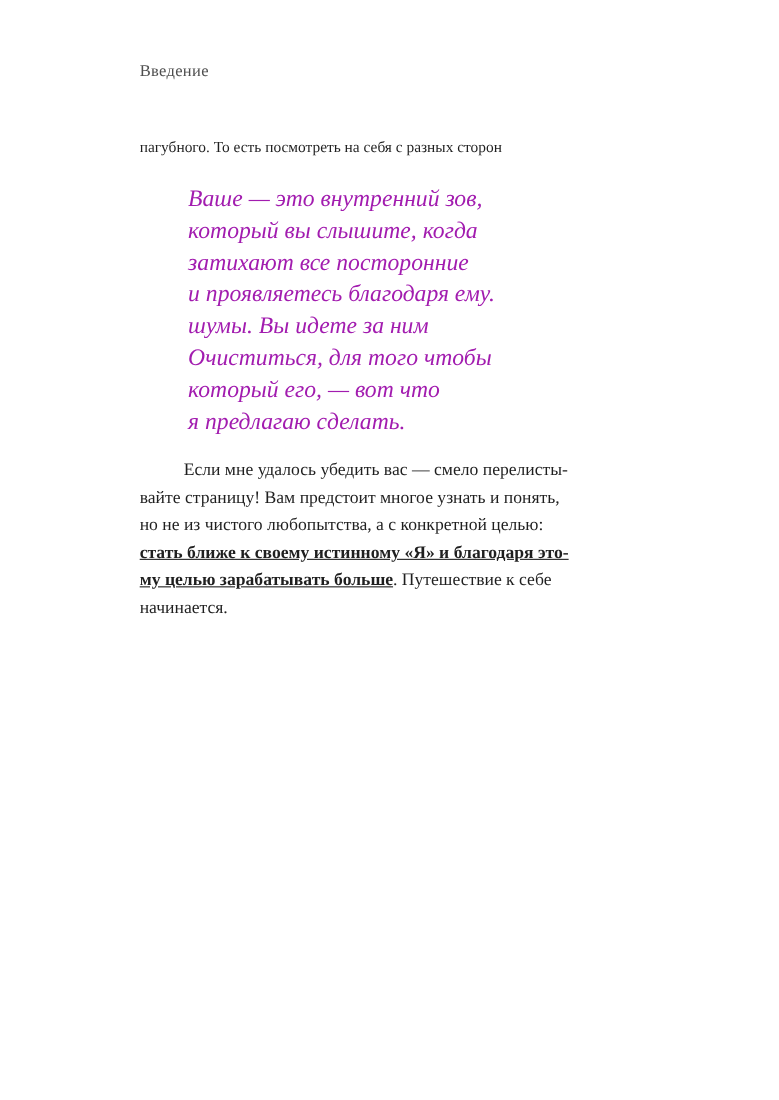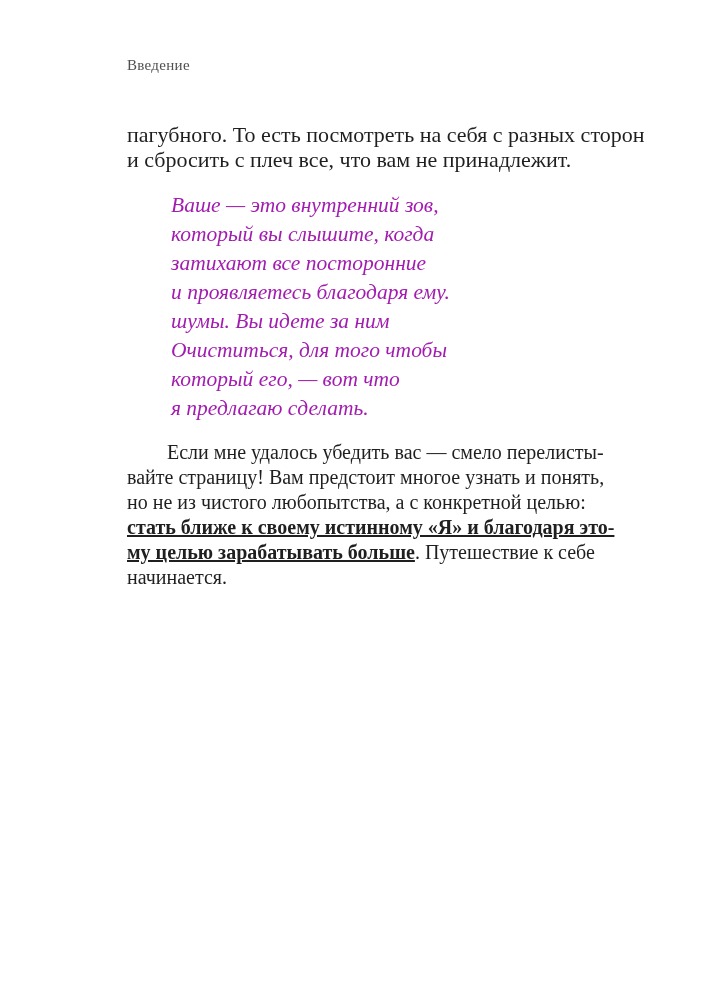--- a/index.html
+++ b/index.html
@@ -27,38 +27,38 @@
   .content {
     position: absolute;
     left: 127px;
     top: 122px;
     width: 474px;
   }
   .line {
     white-space: nowrap;
   }
   .para .line {
-    font-size: 22px;
+    font-size: 14px;
     line-height: 25px;
   }
   .quote {
     margin-top: 19px;
     margin-left: 44px;
   }
   .quote .line {
     font-style: italic;
     font-size: 21.5px;
     line-height: 29px;
     color: #a21caf;
   }
   .closing {
     margin-top: 17px;
   }
   .closing .line {
-    font-size: 20px;
+    font-size: 16px;
     line-height: 25px;
   }
   .closing .line.indented {
     padding-left: 40px;
   }
   .bold {
     font-weight: 700;
     text-decoration: underline;
   }
 </style>
@@ -66,21 +66,20 @@
 <body>
 
 <div class="page">
 
   <div class="running-header">Введение</div>
 
   <div class="content">
 
     <div class="para">
       <div class="line">пагубного. То есть посмотреть на себя с разных сторон</div>
-      <div class="line">и сбросить с плеч все, что вам не принадлежит.</div>
     </div>
 
     <div class="quote">
       <div class="line">Ваше — это внутренний зов,</div>
       <div class="line">который вы слышите, когда</div>
       <div class="line">затихают все посторонние</div>
       <div class="line">и проявляетесь благодаря ему.</div>
       <div class="line">шумы. Вы идете за ним</div>
       <div class="line">Очиститься, для того чтобы</div>
       <div class="line">который его, — вот что</div>

